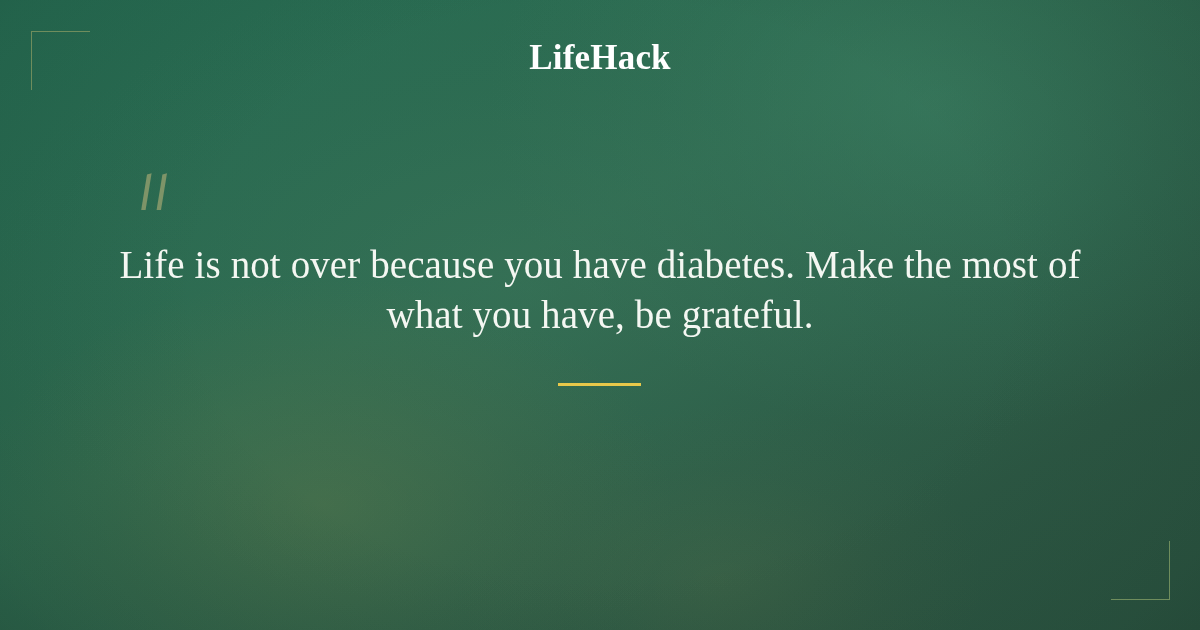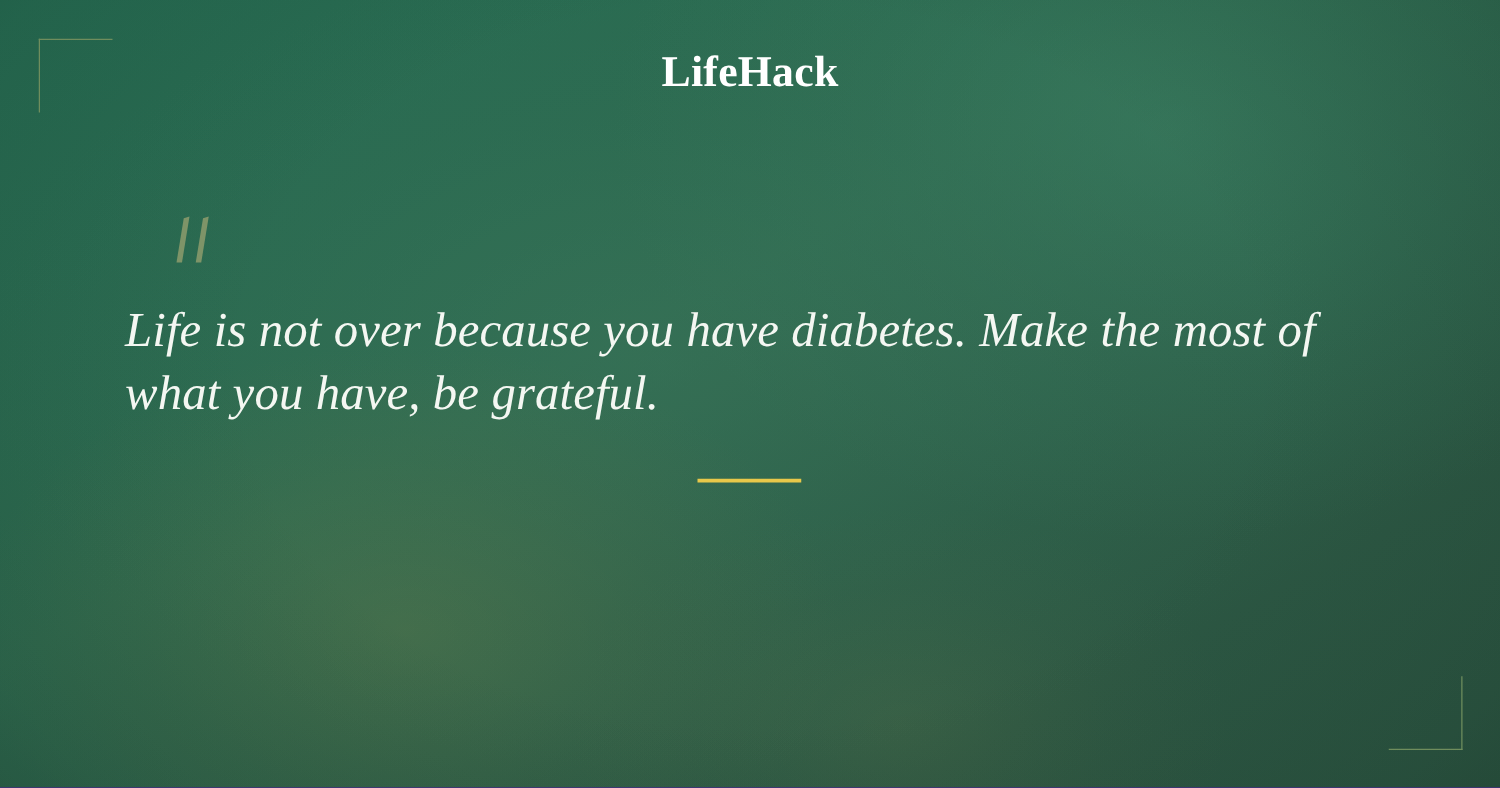--- a/index.html
+++ b/index.html
@@ -6,21 +6,21 @@
     margin: 0;
     padding: 0;
     background: #1f3d2e;
   }
 
   #card {
     position: relative;
     width: 1200px;
     height: 630px;
     overflow: hidden;
-    background-color: #6d28d9;
+    background-color: #7f1d1d;
     font-family: "Liberation Sans", sans-serif;
   }
 
   
   .bg-layer {
     position: absolute;
     inset: 0;
     pointer-events: none;
   }
   .bg-base {
@@ -105,23 +105,22 @@
     width: 60px;
     height: 58px;
   }
 
   
   #quote-text {
     position: absolute;
     left: 100px;
     width: 1000px;
     top: 240px;
-    text-align: left;
+    text-align: center;
     font-family: "Liberation Serif", "DejaVu Serif", serif;
-    font-style: italic;
     font-size: 39px;
     line-height: 50px;
     color: #f4f7f2;
     letter-spacing: 0.1px;
   }
 
   
   #divider {
     position: absolute;
     left: 558px;

